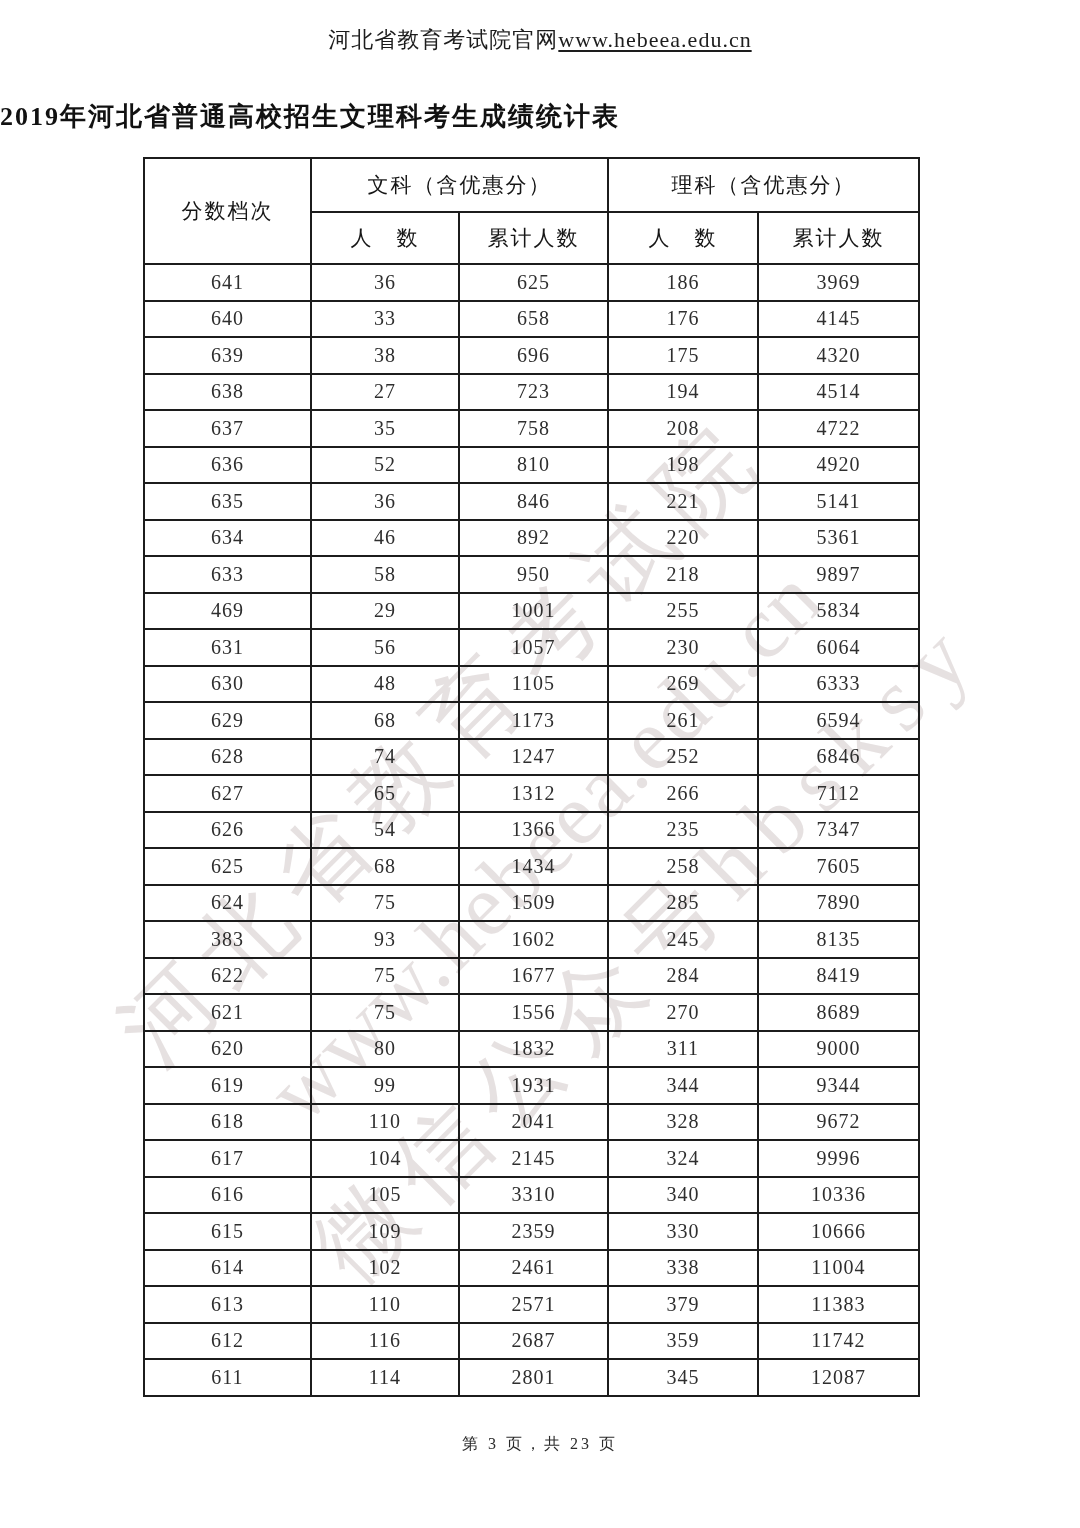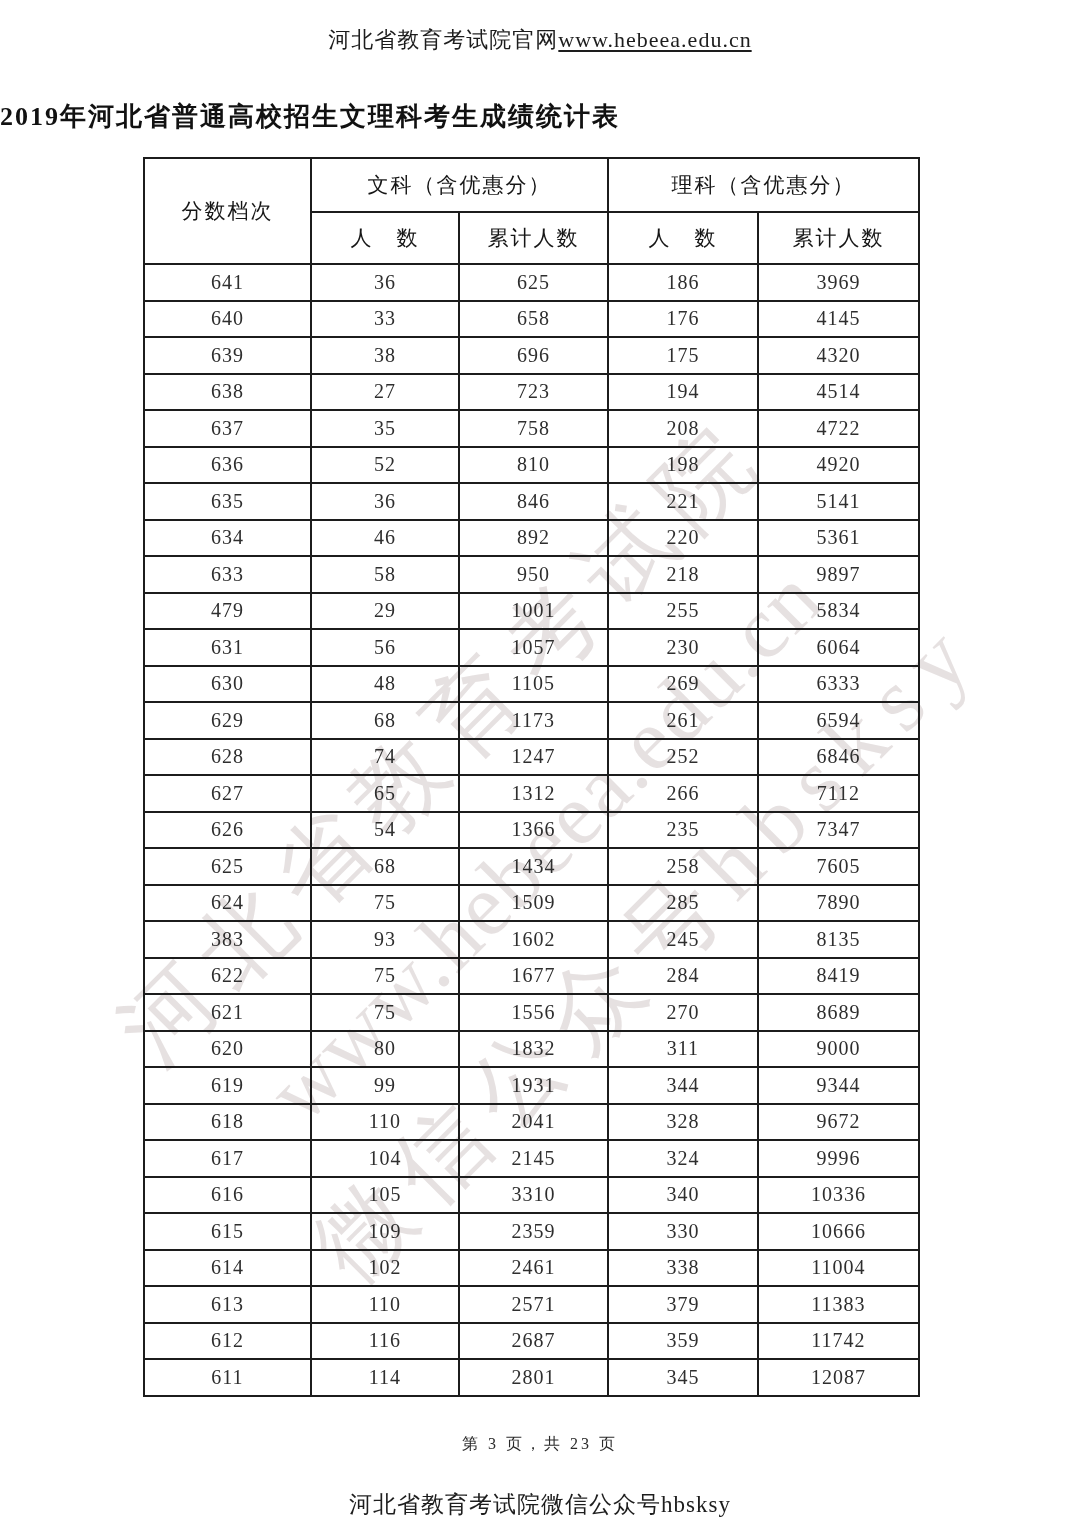--- a/index.html
+++ b/index.html
@@ -184,21 +184,21 @@
             <td>5361</td>
           </tr>
           <tr>
             <td>633</td>
             <td>58</td>
             <td>950</td>
             <td>218</td>
             <td>9897</td>
           </tr>
           <tr>
-            <td>479</td>
+            <td>469</td>
             <td>29</td>
             <td>1001</td>
             <td>255</td>
             <td>5834</td>
           </tr>
           <tr>
             <td>631</td>
             <td>56</td>
             <td>1057</td>
             <td>230</td>
@@ -342,16 +342,15 @@
             <td>114</td>
             <td>2801</td>
             <td>345</td>
             <td>12087</td>
           </tr>
         </tbody>
     </table>
 
     <div class="page-number">第 3 页，共 23 页</div>
 
-    <div class="wechat-footer">河北省教育考试院微信公众号hbsksy</div>
   </div>
 
 </div>
 
 </body></html>

